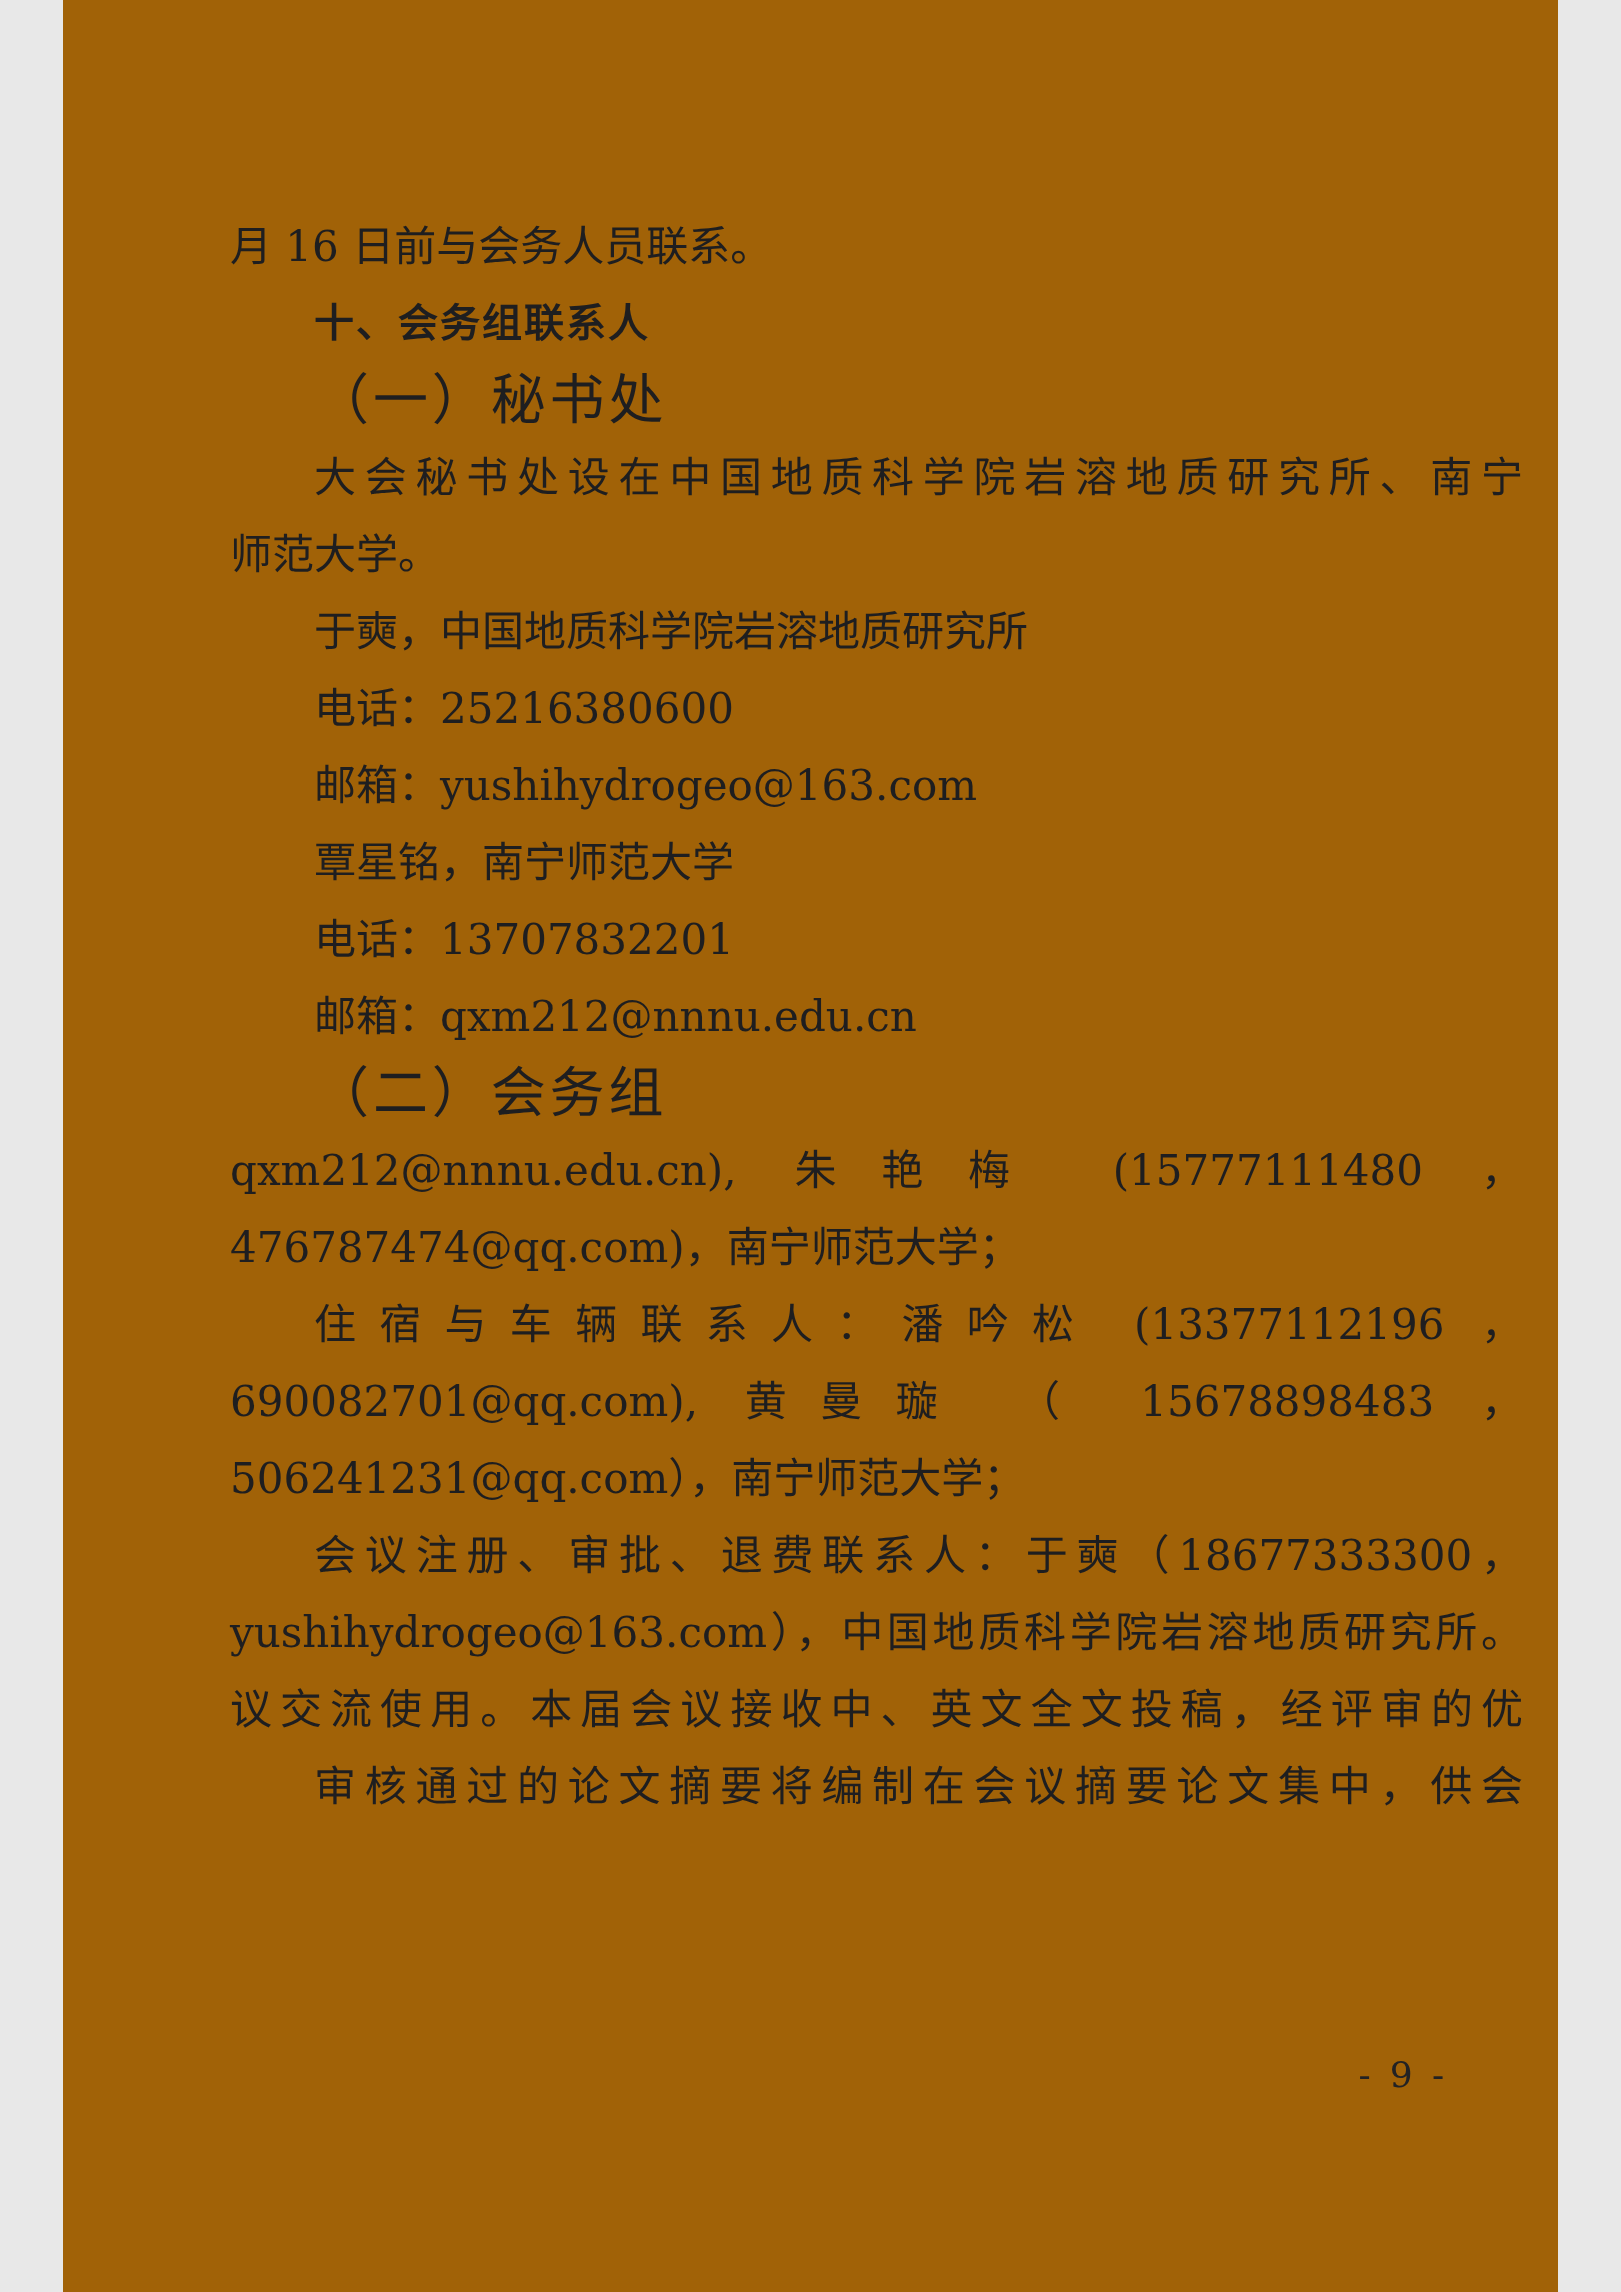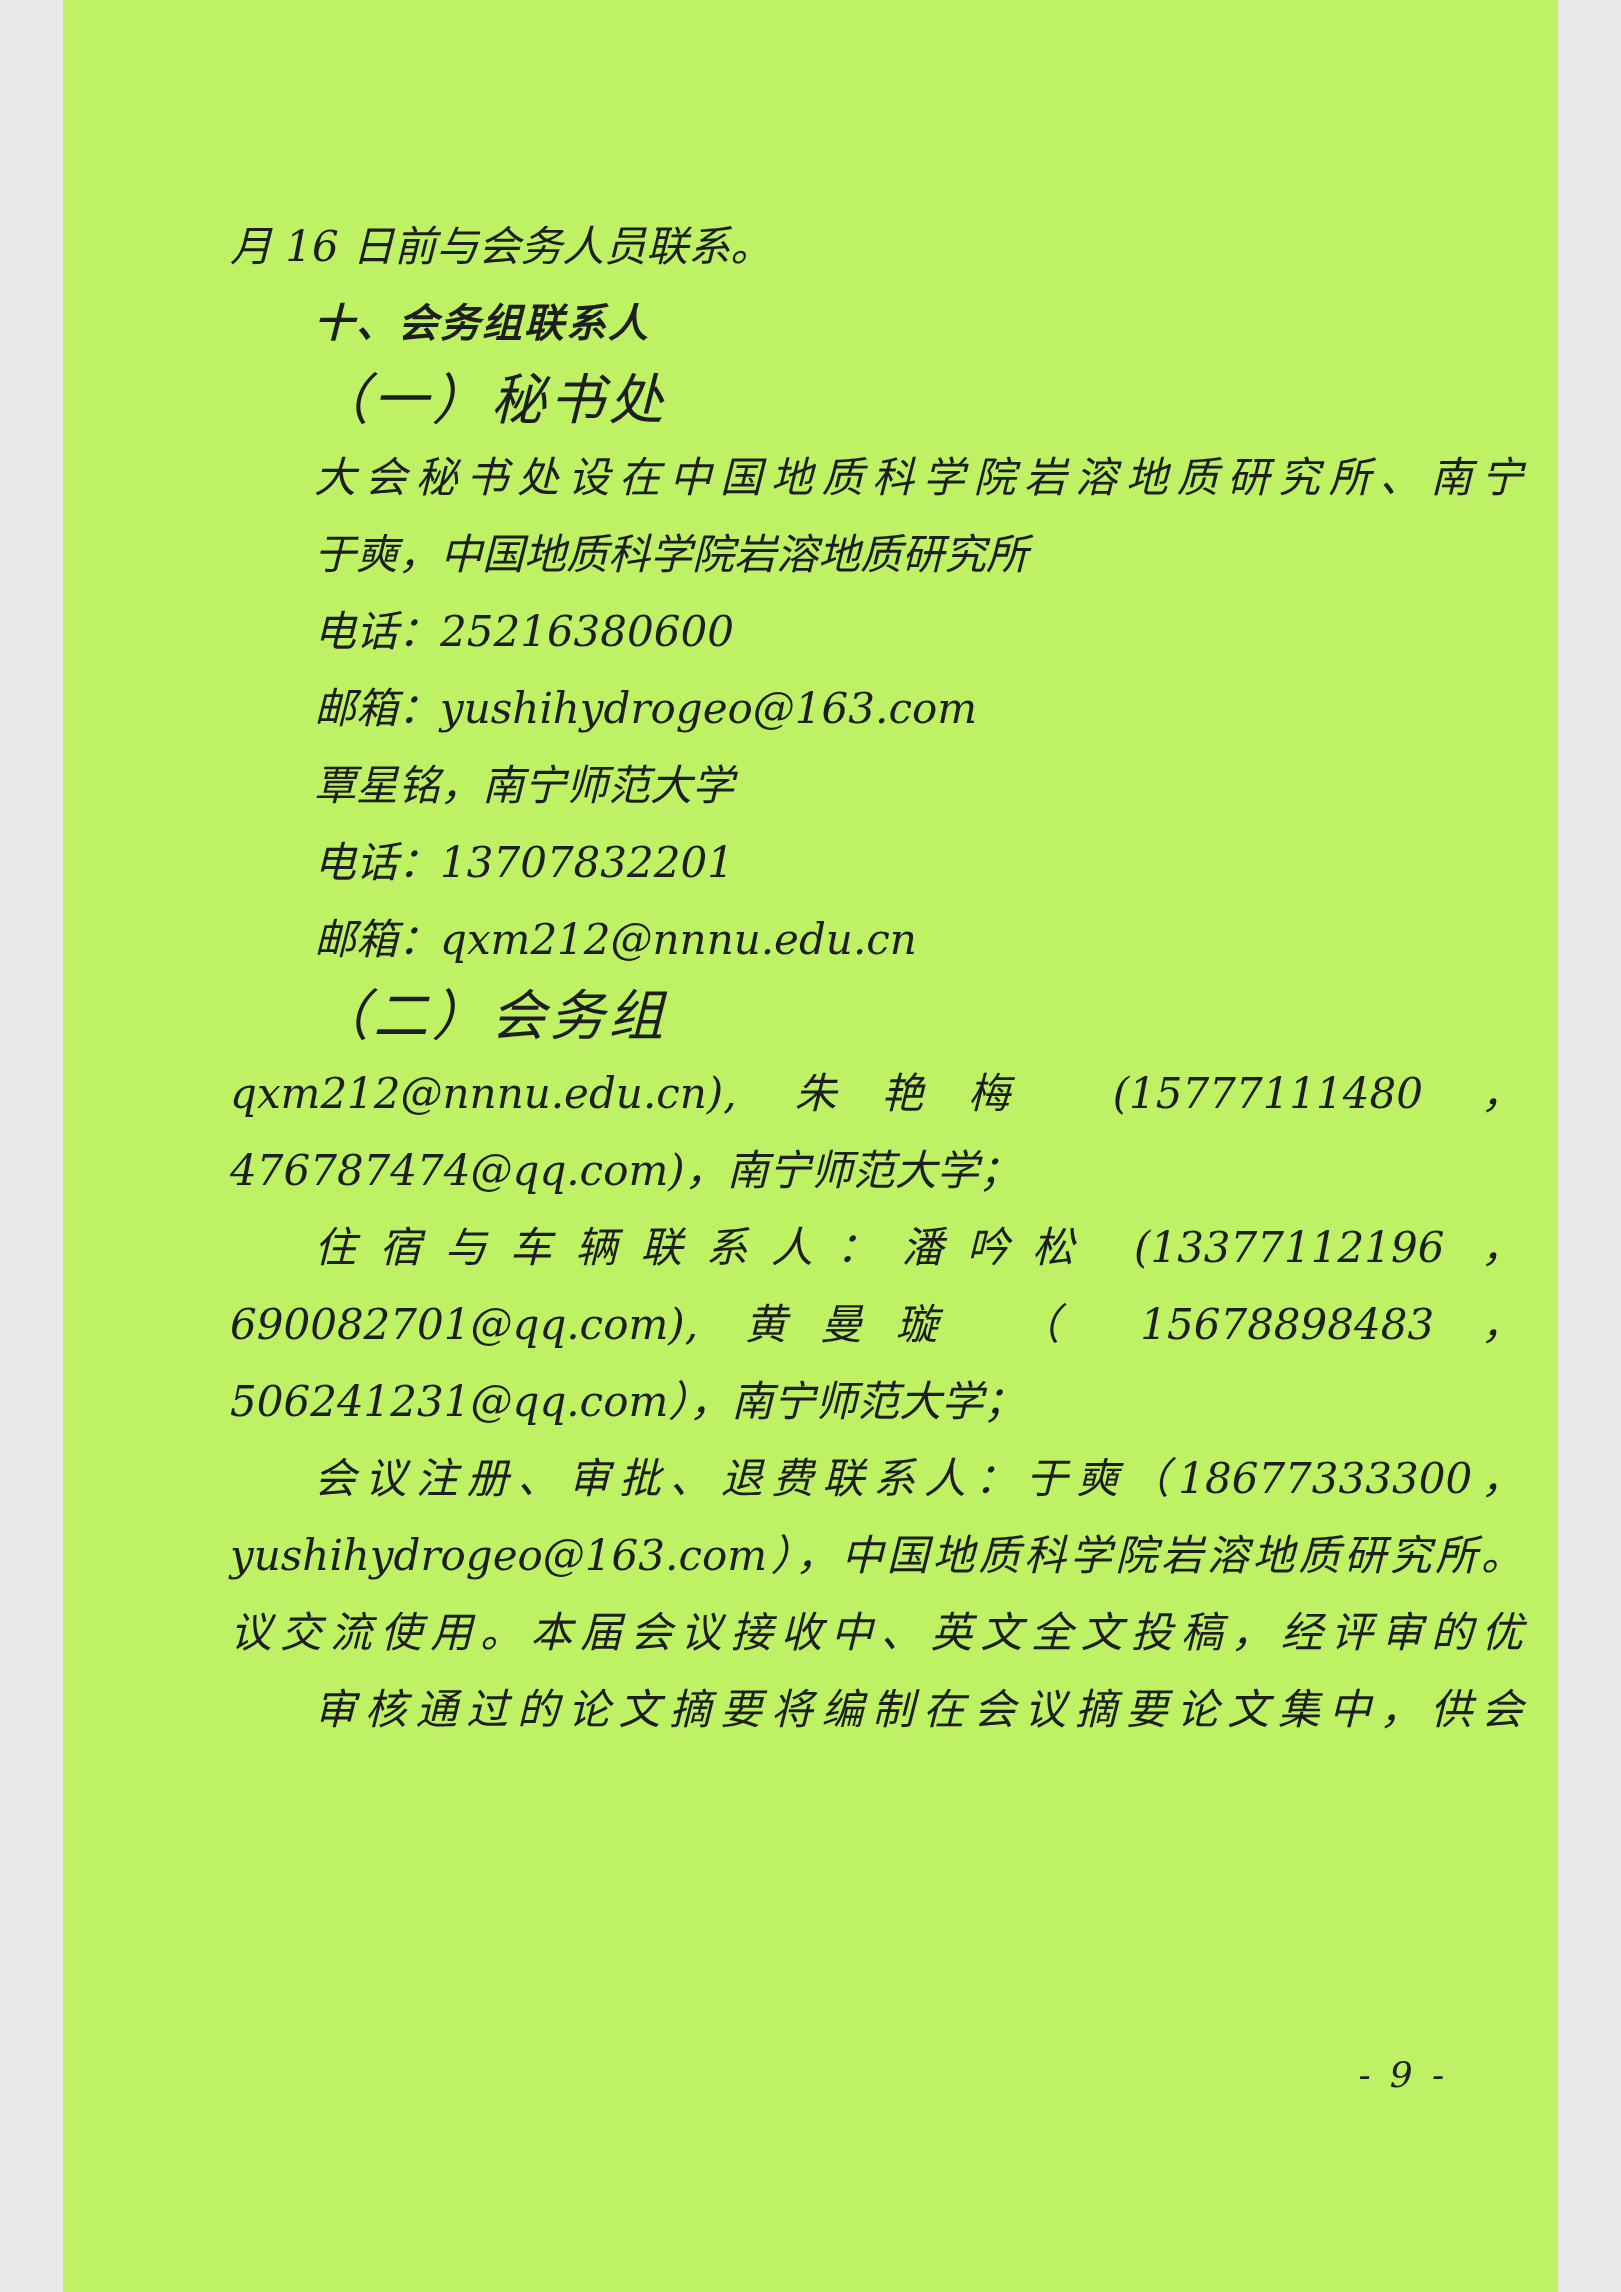--- a/index.html
+++ b/index.html
@@ -5,25 +5,24 @@
   html, body {
     margin: 0;
     padding: 0;
     background: #e8e8e8;
   }
   .page {
     position: relative;
     width: 1495px;
     height: 2293px;
     margin: 0 auto;
-    background: #bef264;
+    background: #a16207;
     color: #1e1e20;
     font-family: "DejaVu Serif", "Liberation Serif", serif;
     overflow: hidden;
-    font-style: italic;
   }
   .content {
     position: absolute;
     left: 167px;
     top: 208px;
     width: 1293px;
   }
   .line {
     font-size: 42px;
     line-height: 77px;
@@ -58,20 +57,21 @@
 </style>
 </head>
 <body>
 
 <div class="page">
   <div class="content">
       <div class="line body">月 16 日前与会务人员联系。</div>
       <div class="line heading indent">十、会务组联系人</div>
       <div class="line kai indent">（一）秘书处</div>
       <div class="line body indent justify">大会秘书处设在中国地质科学院岩溶地质研究所、南宁</div>
+      <div class="line body">师范大学。</div>
       <div class="line body indent">于奭，中国地质科学院岩溶地质研究所</div>
       <div class="line body indent">电话：25216380600</div>
       <div class="line body indent">邮箱：yushihydrogeo@163.com</div>
       <div class="line body indent">覃星铭，南宁师范大学</div>
       <div class="line body indent">电话：13707832201</div>
       <div class="line body indent">邮箱：qxm212@nnnu.edu.cn</div>
       <div class="line kai indent">（二）会务组</div>
       <div class="line body justify">qxm212@nnnu.edu.cn), 朱艳梅 (15777111480 ，</div>
       <div class="line body">476787474@qq.com)，南宁师范大学；</div>
       <div class="line body indent justify">住宿与车辆联系人：潘吟松 (13377112196 ，</div>

